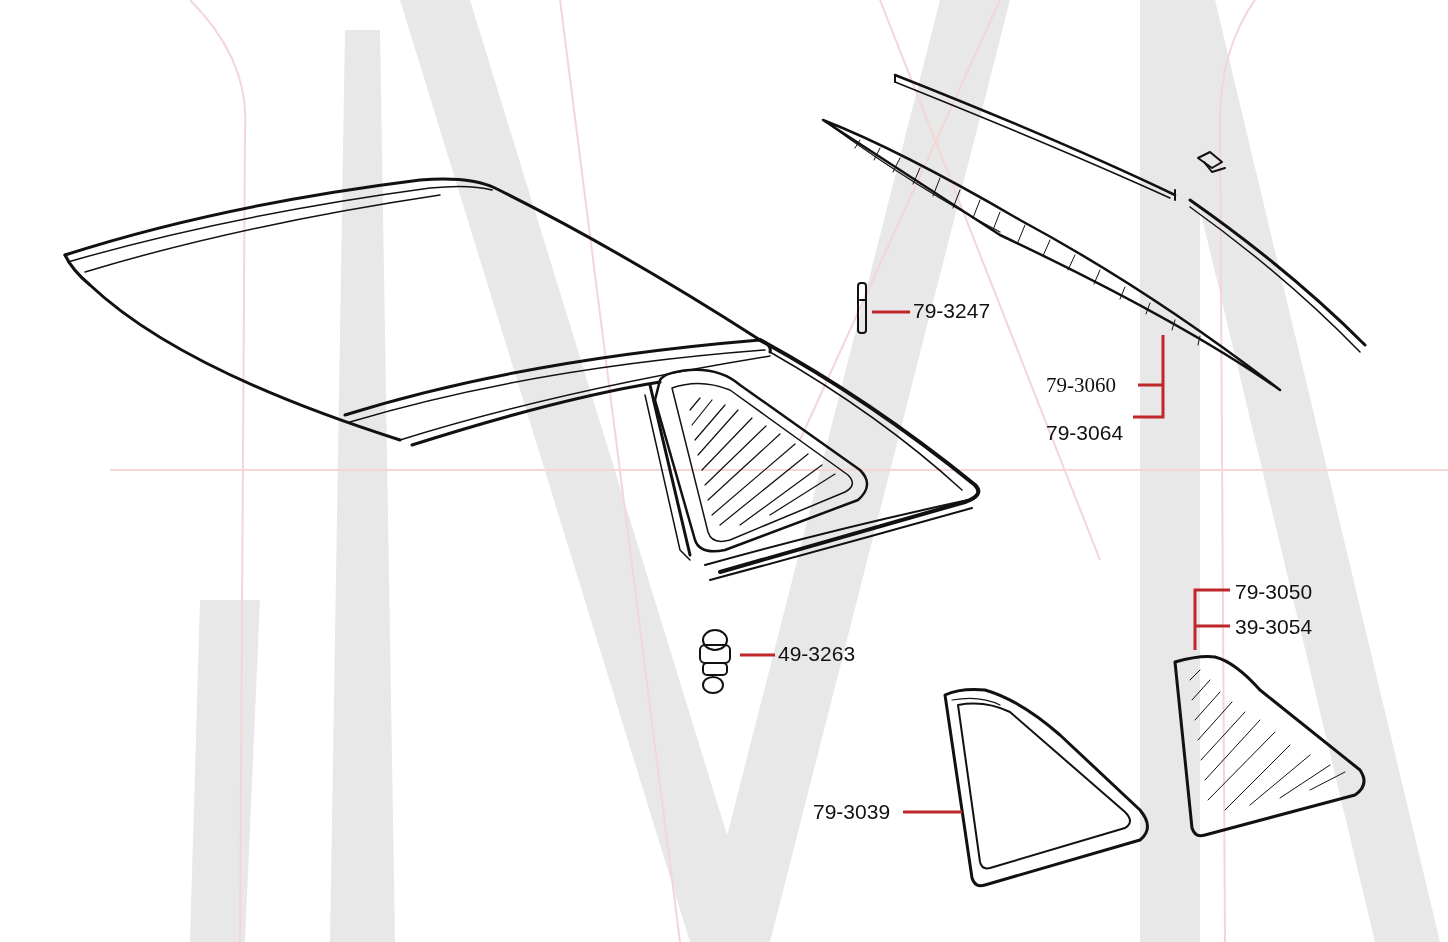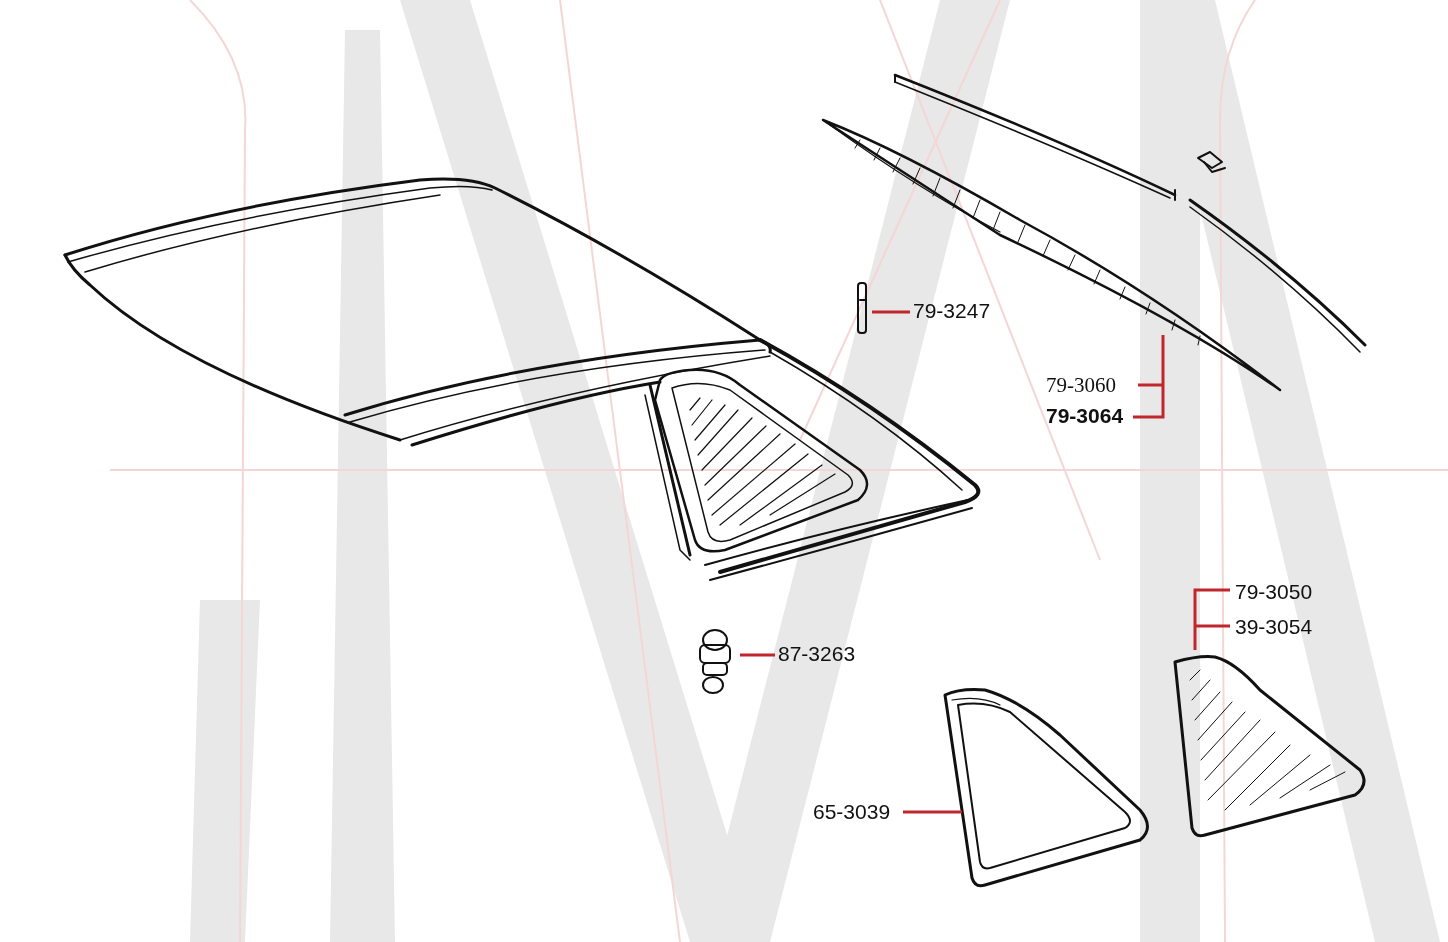--- a/index.html
+++ b/index.html
@@ -164,19 +164,19 @@
       <line x1="1138" y1="385" x2="1163" y2="385"></line>
       <polyline points="1195,650 1195,590 1230,590"></polyline>
       <line x1="1195" y1="626" x2="1230" y2="626"></line>
       <line x1="740" y1="655" x2="775" y2="655"></line>
       <line x1="903" y1="812" x2="962" y2="812"></line>
     </g>
   </svg>
 
   <div class="label" style="left:913px; top:300px;">79-3247</div>
   <div class="label" style="left:1046px; top:375px;font-family:Liberation Serif, serif;">79-3060</div>
-  <div class="label" style="left:1046px; top:405px;font-weight:bold;">79-3064</div>
+  <div class="label" style="left:1046px; top:422px;">79-3064</div>
   <div class="label" style="left:1235px; top:581px;">79-3050</div>
   <div class="label" style="left:1235px; top:616px;">39-3054</div>
-  <div class="label" style="left:778px; top:643px;">87-3263</div>
-  <div class="label" style="left:813px; top:801px;">65-3039</div>
+  <div class="label" style="left:778px; top:643px;">49-3263</div>
+  <div class="label" style="left:813px; top:801px;">79-3039</div>
 
 </div>
 
 </body></html>

